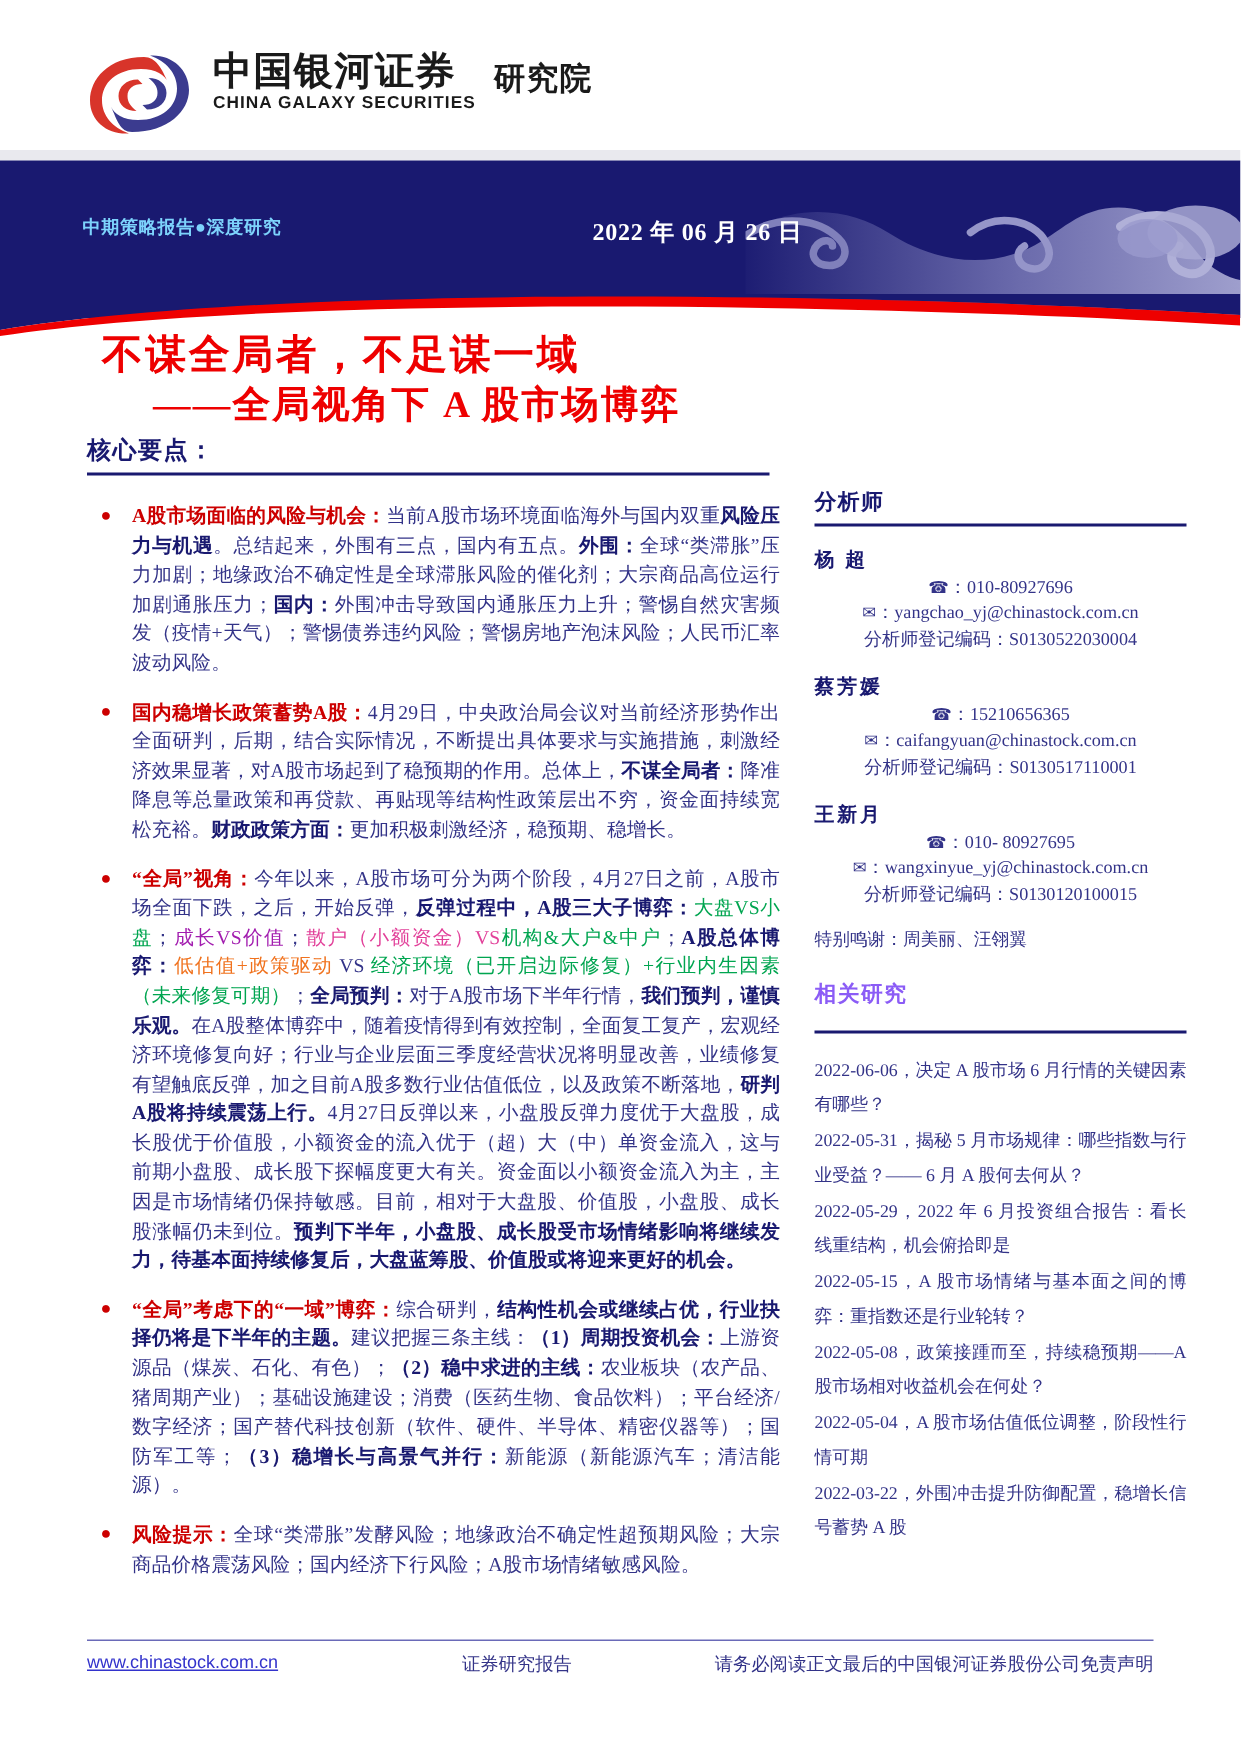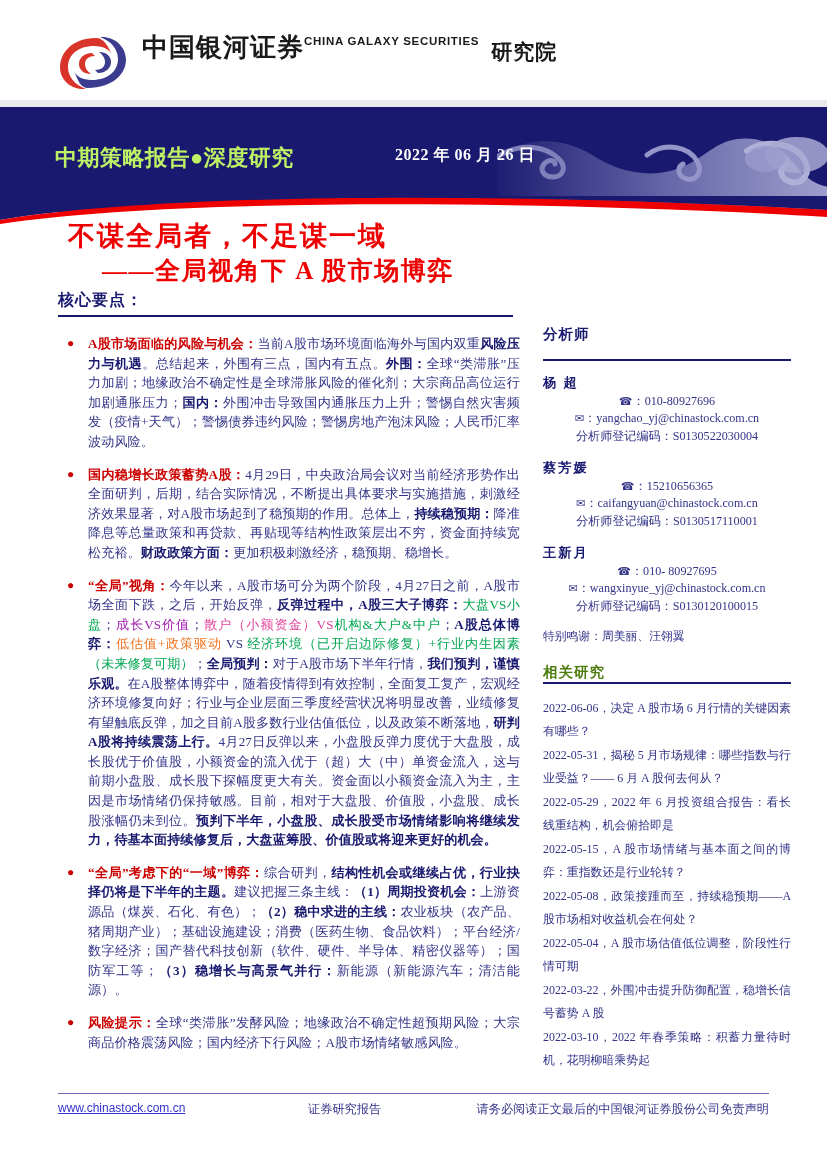--- a/index.html
+++ b/index.html
@@ -29,21 +29,21 @@
     display: flex;
     align-items: flex-start;
   }
   .logo-mark {
     width: 74px; height: 60px;
     position: relative;
     margin-right: 10px;
   }
   .logo-text-block {
     display: flex;
-    flex-direction: row;
+    flex-direction: column;
     justify-content: center;
   }
   .logo-cn {
     font-family: "Liberation Sans", sans-serif;
     font-size: 26px;
     font-weight: bold;
     color: #1a1a1a;
     letter-spacing: 1px;
     line-height: 1.08;
   }
@@ -76,23 +76,23 @@
   .banner {
     position: absolute;
     left: 0; top: 107px;
     width: 827px; height: 105px;
     background: #191970;
     overflow: hidden;
   }
   .banner-label {
     position: absolute;
     left: 55px; top: 36px;
-    font-size: 22px;
-    font-weight: bold;
-    color: #bef264;
+    font-size: 12px;
+    font-weight: bold;
+    color: #7dd3fc;
     letter-spacing: 0.5px;
     white-space: nowrap;
   }
   .banner-date {
     position: absolute;
     left: 395px; top: 38px;
     font-size: 16px;
     font-weight: bold;
     color: #ffffff;
     letter-spacing: 0.5px;
@@ -196,21 +196,21 @@
   .rail {
     position: absolute;
     left: 543px; top: 325px;
     width: 248px;
   }
   .rail-head {
     font-size: 14.5px;
     font-weight: bold;
     color: #191970;
     letter-spacing: 1px;
-    padding-bottom: 15px;
+    padding-bottom: 5px;
   }
   .rail-rule {
     border-top: 2.2px solid #191970;
     margin-bottom: 13px;
   }
   .analyst {
     margin-bottom: 14px;
     font-size: 12.1px;
     line-height: 17.5px;
     color: #333388;
@@ -234,23 +234,23 @@
   }
   .thanks {
     font-size: 11.8px;
     color: #333388;
     margin-top: 4px;
     margin-bottom: 18px;
   }
   .rail-head2 {
     font-size: 14.5px;
     font-weight: bold;
-    color: #4d7c0f;
+    color: #8b5cf6;
     letter-spacing: 1px;
-    padding-bottom: 0;
+    padding-bottom: 15px;
   }
   .research-list {
     margin: 0; padding: 0;
     list-style: none;
   }
   .research-item {
     font-size: 11.9px;
     line-height: 23px;
     color: #333388;
     text-align: justify;
@@ -349,21 +349,21 @@
 <div class="core-head">核心要点：</div>
 <div class="core-rule"></div>
 
 <div class="body-left" id="bullets-host">
     <div class="bullet-row">
       <span class="bullet-dot">●</span>
       <div class="bullet-body"><span class="bold-red">A股市场面临的风险与机会：</span><span>当前A股市场环境面临海外与国内双重</span><span class="bold-blue">风险压力与机遇</span><span>。总结起来，外围有三点，国内有五点。</span><span class="bold-blue">外围：</span><span>全球“类滞胀”压力加剧；地缘政治不确定性是全球滞胀风险的催化剂；大宗商品高位运行加剧通胀压力；</span><span class="bold-blue">国内：</span><span>外围冲击导致国内通胀压力上升；警惕自然灾害频发（疫情+天气）；警惕债券违约风险；警惕房地产泡沫风险；人民币汇率波动风险。</span></div>
     </div>
     <div class="bullet-row">
       <span class="bullet-dot">●</span>
-      <div class="bullet-body"><span class="bold-red">国内稳增长政策蓄势A股：</span><span>4月29日，中央政治局会议对当前经济形势作出全面研判，后期，结合实际情况，不断提出具体要求与实施措施，刺激经济效果显著，对A股市场起到了稳预期的作用。总体上，</span><span class="bold-blue">持续稳预期：</span><span>降准降息等总量政策和再贷款、再贴现等结构性政策层出不穷，资金面持续宽松充裕。</span><span class="bold-blue">财政政策方面：</span><span>更加积极刺激经济，稳预期、稳增长。</span></div>
+      <div class="bullet-body"><span class="bold-red">国内稳增长政策蓄势A股：</span><span>4月29日，中央政治局会议对当前经济形势作出全面研判，后期，结合实际情况，不断提出具体要求与实施措施，刺激经济效果显著，对A股市场起到了稳预期的作用。总体上，</span><span class="bold-blue">不谋全局者：</span><span>降准降息等总量政策和再贷款、再贴现等结构性政策层出不穷，资金面持续宽松充裕。</span><span class="bold-blue">财政政策方面：</span><span>更加积极刺激经济，稳预期、稳增长。</span></div>
     </div>
     <div class="bullet-row">
       <span class="bullet-dot">●</span>
       <div class="bullet-body"><span class="bold-red">“全局”视角：</span><span>今年以来，A股市场可分为两个阶段，4月27日之前，A股市场全面下跌，之后，开始反弹，</span><span class="bold-blue">反弹过程中，A股三大子博弈：</span><span class="c-green">大盘VS小盘</span><span>；</span><span class="c-purple">成长VS价值</span><span>；</span><span class="c-pink">散户（小额资金）VS</span><span class="c-green">机构&amp;大户&amp;中户</span><span>；</span><span class="bold-blue">A股总体博弈：</span><span class="c-orange">低估值+政策驱动</span><span> VS </span><span class="c-green">经济环境（已开启边际修复）+行业内生因素（未来修复可期）</span><span>；</span><span class="bold-blue">全局预判：</span><span>对于A股市场下半年行情，</span><span class="bold-blue">我们预判，谨慎乐观。</span><span>在A股整体博弈中，随着疫情得到有效控制，全面复工复产，宏观经济环境修复向好；行业与企业层面三季度经营状况将明显改善，业绩修复有望触底反弹，加之目前A股多数行业估值低位，以及政策不断落地，</span><span class="bold-blue">研判A股将持续震荡上行。</span><span>4月27日反弹以来，小盘股反弹力度优于大盘股，成长股优于价值股，小额资金的流入优于（超）大（中）单资金流入，这与前期小盘股、成长股下探幅度更大有关。资金面以小额资金流入为主，主因是市场情绪仍保持敏感。目前，相对于大盘股、价值股，小盘股、成长股涨幅仍未到位。</span><span class="bold-blue">预判下半年，小盘股、成长股受市场情绪影响将继续发力，待基本面持续修复后，大盘蓝筹股、价值股或将迎来更好的机会。</span></div>
     </div>
     <div class="bullet-row">
       <span class="bullet-dot">●</span>
       <div class="bullet-body"><span class="bold-red">“全局”考虑下的“一域”博弈：</span><span>综合研判，</span><span class="bold-blue">结构性机会或继续占优，行业抉择仍将是下半年的主题。</span><span>建议把握三条主线：</span><span class="bold-blue">（1）周期投资机会：</span><span>上游资源品（煤炭、石化、有色）；</span><span class="bold-blue">（2）稳中求进的主线：</span><span>农业板块（农产品、猪周期产业）；基础设施建设；消费（医药生物、食品饮料）；平台经济/数字经济；国产替代科技创新（软件、硬件、半导体、精密仪器等）；国防军工等；</span><span class="bold-blue">（3）稳增长与高景气并行：</span><span>新能源（新能源汽车；清洁能源）。</span></div>
     </div>
     <div class="bullet-row">
@@ -400,21 +400,20 @@
   <div class="rail-head2">相关研究</div>
   <div class="rail-rule"></div>
   <ul class="research-list" id="research-host">
       <li class="research-item">2022-06-06，决定 A 股市场 6 月行情的关键因素有哪些？</li>
       <li class="research-item">2022-05-31，揭秘 5 月市场规律：哪些指数与行业受益？—— 6 月 A 股何去何从？</li>
       <li class="research-item">2022-05-29，2022 年 6 月投资组合报告：看长线重结构，机会俯拾即是</li>
       <li class="research-item">2022-05-15，A 股市场情绪与基本面之间的博弈：重指数还是行业轮转？</li>
       <li class="research-item">2022-05-08，政策接踵而至，持续稳预期——A 股市场相对收益机会在何处？</li>
       <li class="research-item">2022-05-04，A 股市场估值低位调整，阶段性行情可期</li>
       <li class="research-item">2022-03-22，外围冲击提升防御配置，稳增长信号蓄势 A 股</li>
-      <li class="research-item">2022-03-10，2022 年春季策略：积蓄力量待时机，花明柳暗乘势起</li>
     </ul>
 </div>
 
 <div class="footer-rule"></div>
 <div class="footer">
   <span class="footer-url">www.chinastock.com.cn</span>
   <span class="footer-mid">证券研究报告</span>
   <span class="footer-right">请务必阅读正文最后的中国银河证券股份公司免责声明</span>
 </div>
 

